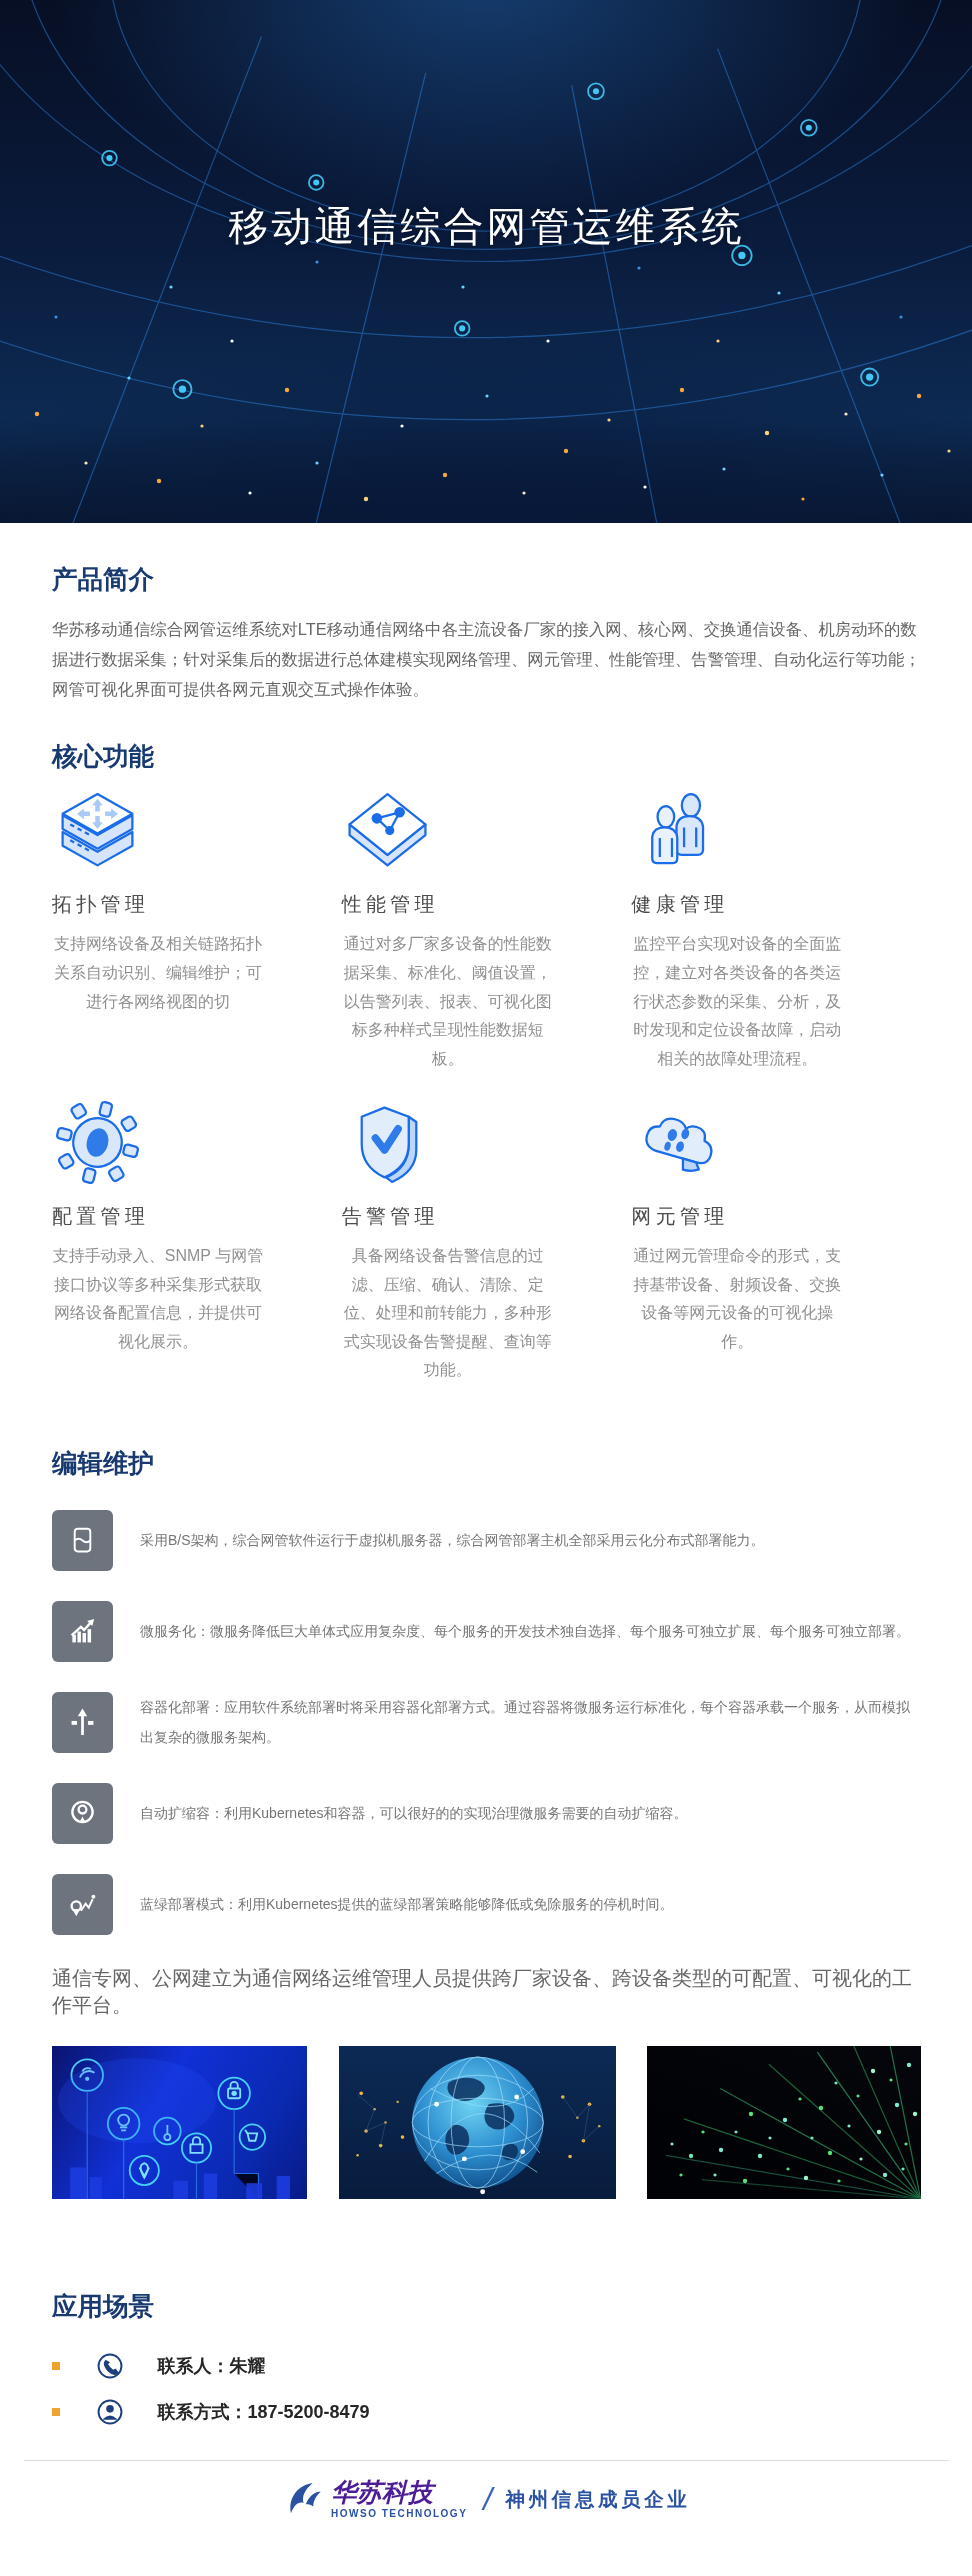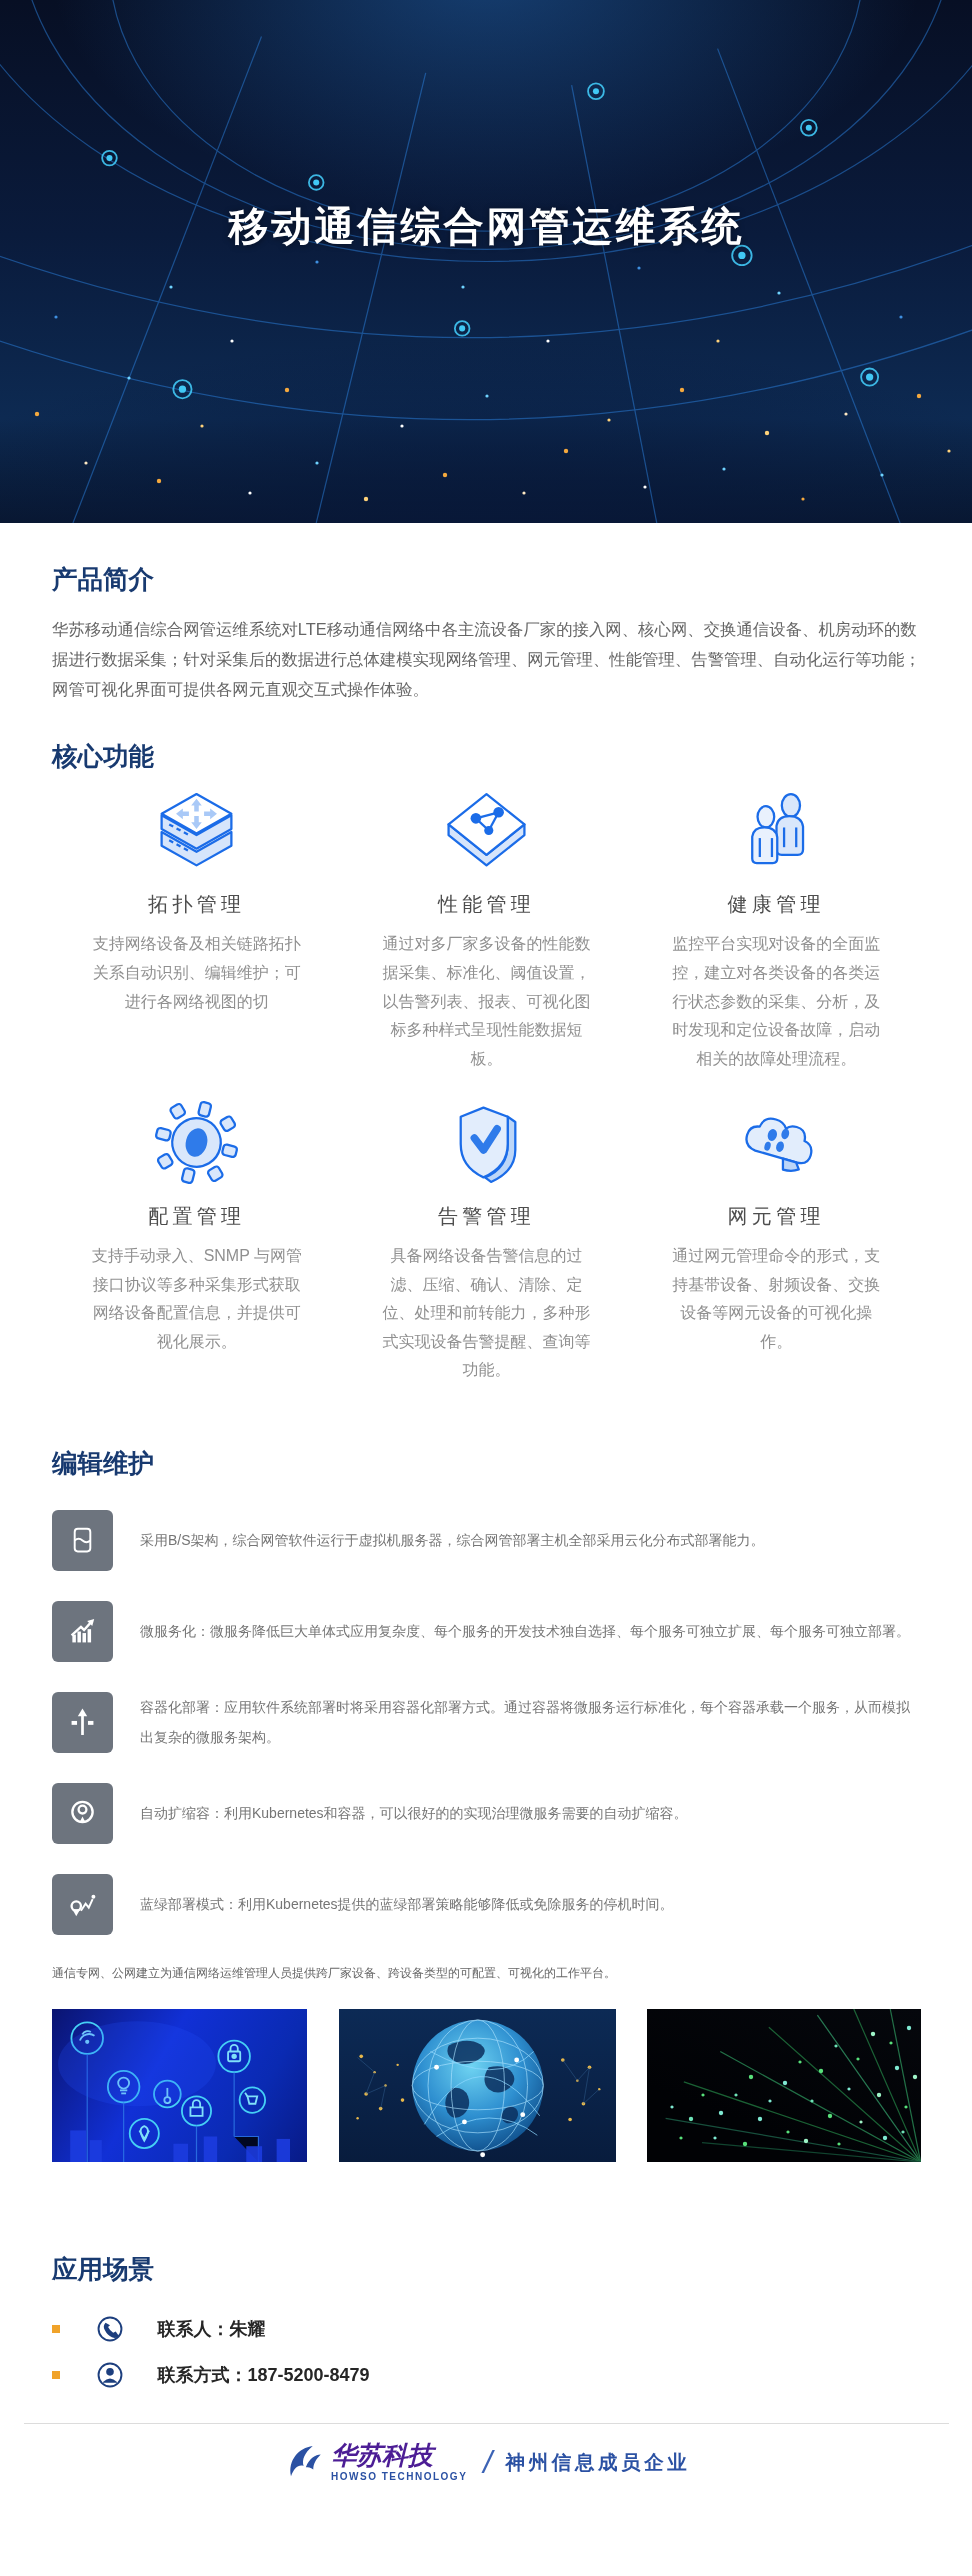--- a/index.html
+++ b/index.html
@@ -27,41 +27,41 @@
       644px 486px 0 0.6px #ffffff, 681px 389px 0 1.2px #f5a93e, 723px 468px 0 0.6px #6fd3ff,
       766px 432px 0 1.2px #ffd27a, 802px 498px 0 0.6px #f5a93e, 845px 413px 0 0.6px #ffe9c4,
       881px 474px 0 0.6px #6fd3ff, 918px 395px 0 1.2px #f5a93e, 948px 450px 0 0.6px #ffd27a,
       55px 316px 0 0.6px #3f8fe0, 170px 286px 0 0.6px #6fd3ff, 316px 261px 0 0.6px #3f8fe0,
       462px 286px 0 0.6px #6fd3ff, 638px 267px 0 0.6px #3f8fe0, 778px 292px 0 0.6px #6fd3ff,
       900px 316px 0 0.6px #3f8fe0, 231px 340px 0 0.6px #ffffff, 547px 340px 0 0.6px #ffffff,
       717px 340px 0 0.6px #ffd27a;
   }
   .hero-title {
     position: absolute; top: 199px; left: 0; width: 100%;
-    text-align: center; color: #ffffff; font-size: 40px; font-weight: bold;
+    text-align: center; color: #ffffff; font-size: 40px; font-weight: normal;
     letter-spacing: 3px; text-shadow: 0 1.2px 6px rgba(0,0,0,.45);
   }
   
   .section { padding: 0 52px; }
   .sec-heading { font-size: 25.5px; font-weight: bold; color: #183a70; }
   .intro-heading { margin-top: 39px; }
   .intro-body { margin-top: 17px; font-size: 16.4px; line-height: 30px; color: #666; }
   .features-heading { margin-top: 35px; }
   .features-grid { margin-top: 2.4px; display: grid; grid-template-columns: repeat(3, 1fr); row-gap: 14.6px; }
-  .feature { display: flex; flex-direction: column; align-items: center; text-align: center; }
+  .feature { display: flex; flex-direction: column; align-items: flex-start; text-align: center; }
   .feature-icon-wrap { height: 109px; display: flex; align-items: center; justify-content: center; }
   .feature-title { margin-top: 6px; font-size: 20px; color: #4d4d4d; letter-spacing: 4.3px; }
   .feature-desc { margin-top: 12px; max-width: 212px; font-size: 16px; line-height: 28.6px; color: #909090; }
   .adv-heading { margin-top: 61px; margin-bottom: 29px; }
   .adv-item { display: flex; align-items: center; margin-bottom: 30px; }
   .adv-tile { flex: 0 0 61px; width: 61px; height: 61px; background: #6d747e; border-radius: 6px;
     display: flex; align-items: center; justify-content: center; margin-right: 27px; }
   .adv-text { font-size: 14px; line-height: 30px; color: #757575; }
   .scen-heading { margin-top: 57px; }
-  .scen-body { margin-top: 10px; font-size: 12px; color: #666; }
+  .scen-body { margin-top: 10px; font-size: 20px; color: #666; }
   .scen-images { margin-top: 27px; display: flex; justify-content: space-between; }
   .scen-img { height: 153px; position: relative; overflow: hidden; }
   .img-iot { width: 255px; background: linear-gradient(120deg, #0a1470 0%, #1130d6 40%, #0a2ab2 75%, #081a86 100%); }
   .img-globe { width: 277px; background: linear-gradient(180deg, #0c2a55 0%, #081c3d 100%); }
   .img-fiber { width: 274px; background: linear-gradient(200deg, #05070c 0%, #010205 70%); }
   .fiber-dots { position: absolute; top: 0; left: 0; width: 1.8px; height: 1.8px; border-radius: 50%;
     box-shadow:
       261px 18px 0 1.2px #7fe9d2, 243px 33px 0 0.6px #58e07a, 225px 24px 0 1.2px #9ff5c8,
       210px 49px 0 0.6px #58e07a, 249px 58px 0 1.2px #7fe9d2, 188px 36px 0 0.6px #6fe3b8,
       173px 61px 0 1.2px #58e07a, 201px 79px 0 0.6px #7fe9d2, 231px 85px 0 1.2px #9ff5c8,

